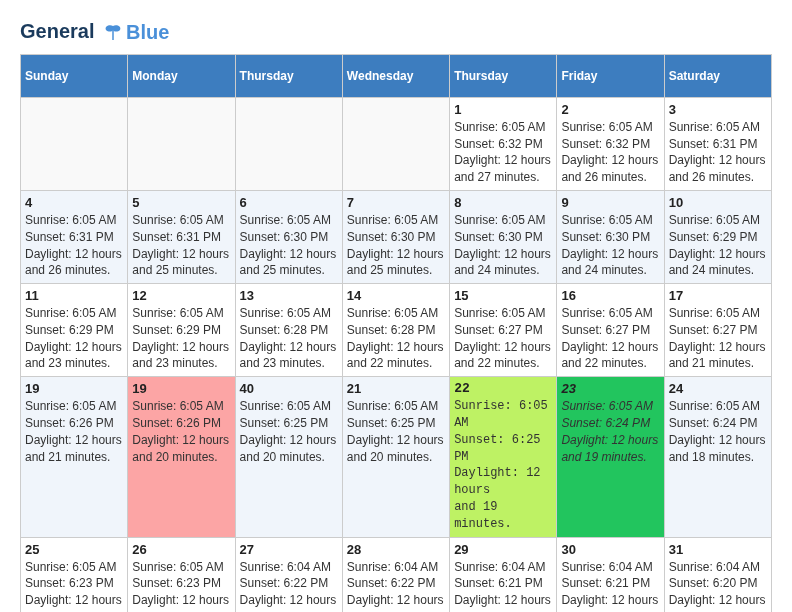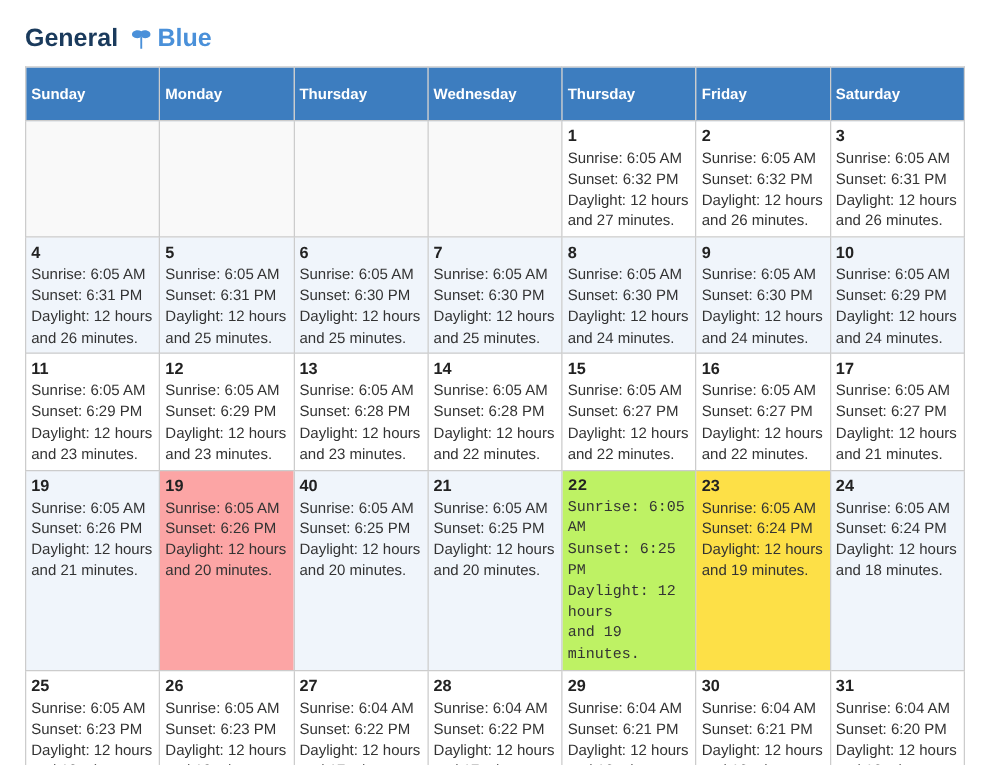--- a/index.html
+++ b/index.html
@@ -270,21 +270,21 @@
 Daylight: 12 hours
 and 20 minutes.</div>
         </td>
         <td style="background: #bef264; font-family: Liberation Mono, monospace;">
           <span class="day-number">22</span>
           <div class="day-info" style="white-space: pre-line;">Sunrise: 6:05 AM
 Sunset: 6:25 PM
 Daylight: 12 hours
 and 19 minutes.</div>
         </td>
-        <td style="background: #fde047;">
+        <td style="background: #22c55e; font-style: italic;">
           <span class="day-number">23</span>
           <div class="day-info" style="white-space: pre-line;">Sunrise: 6:05 AM
 Sunset: 6:24 PM
 Daylight: 12 hours
 and 19 minutes.</div>
         </td>
         <td style="background: rgb(240, 245, 251);">
           <span class="day-number">24</span>
           <div class="day-info" style="white-space: pre-line;">Sunrise: 6:05 AM
 Sunset: 6:24 PM

